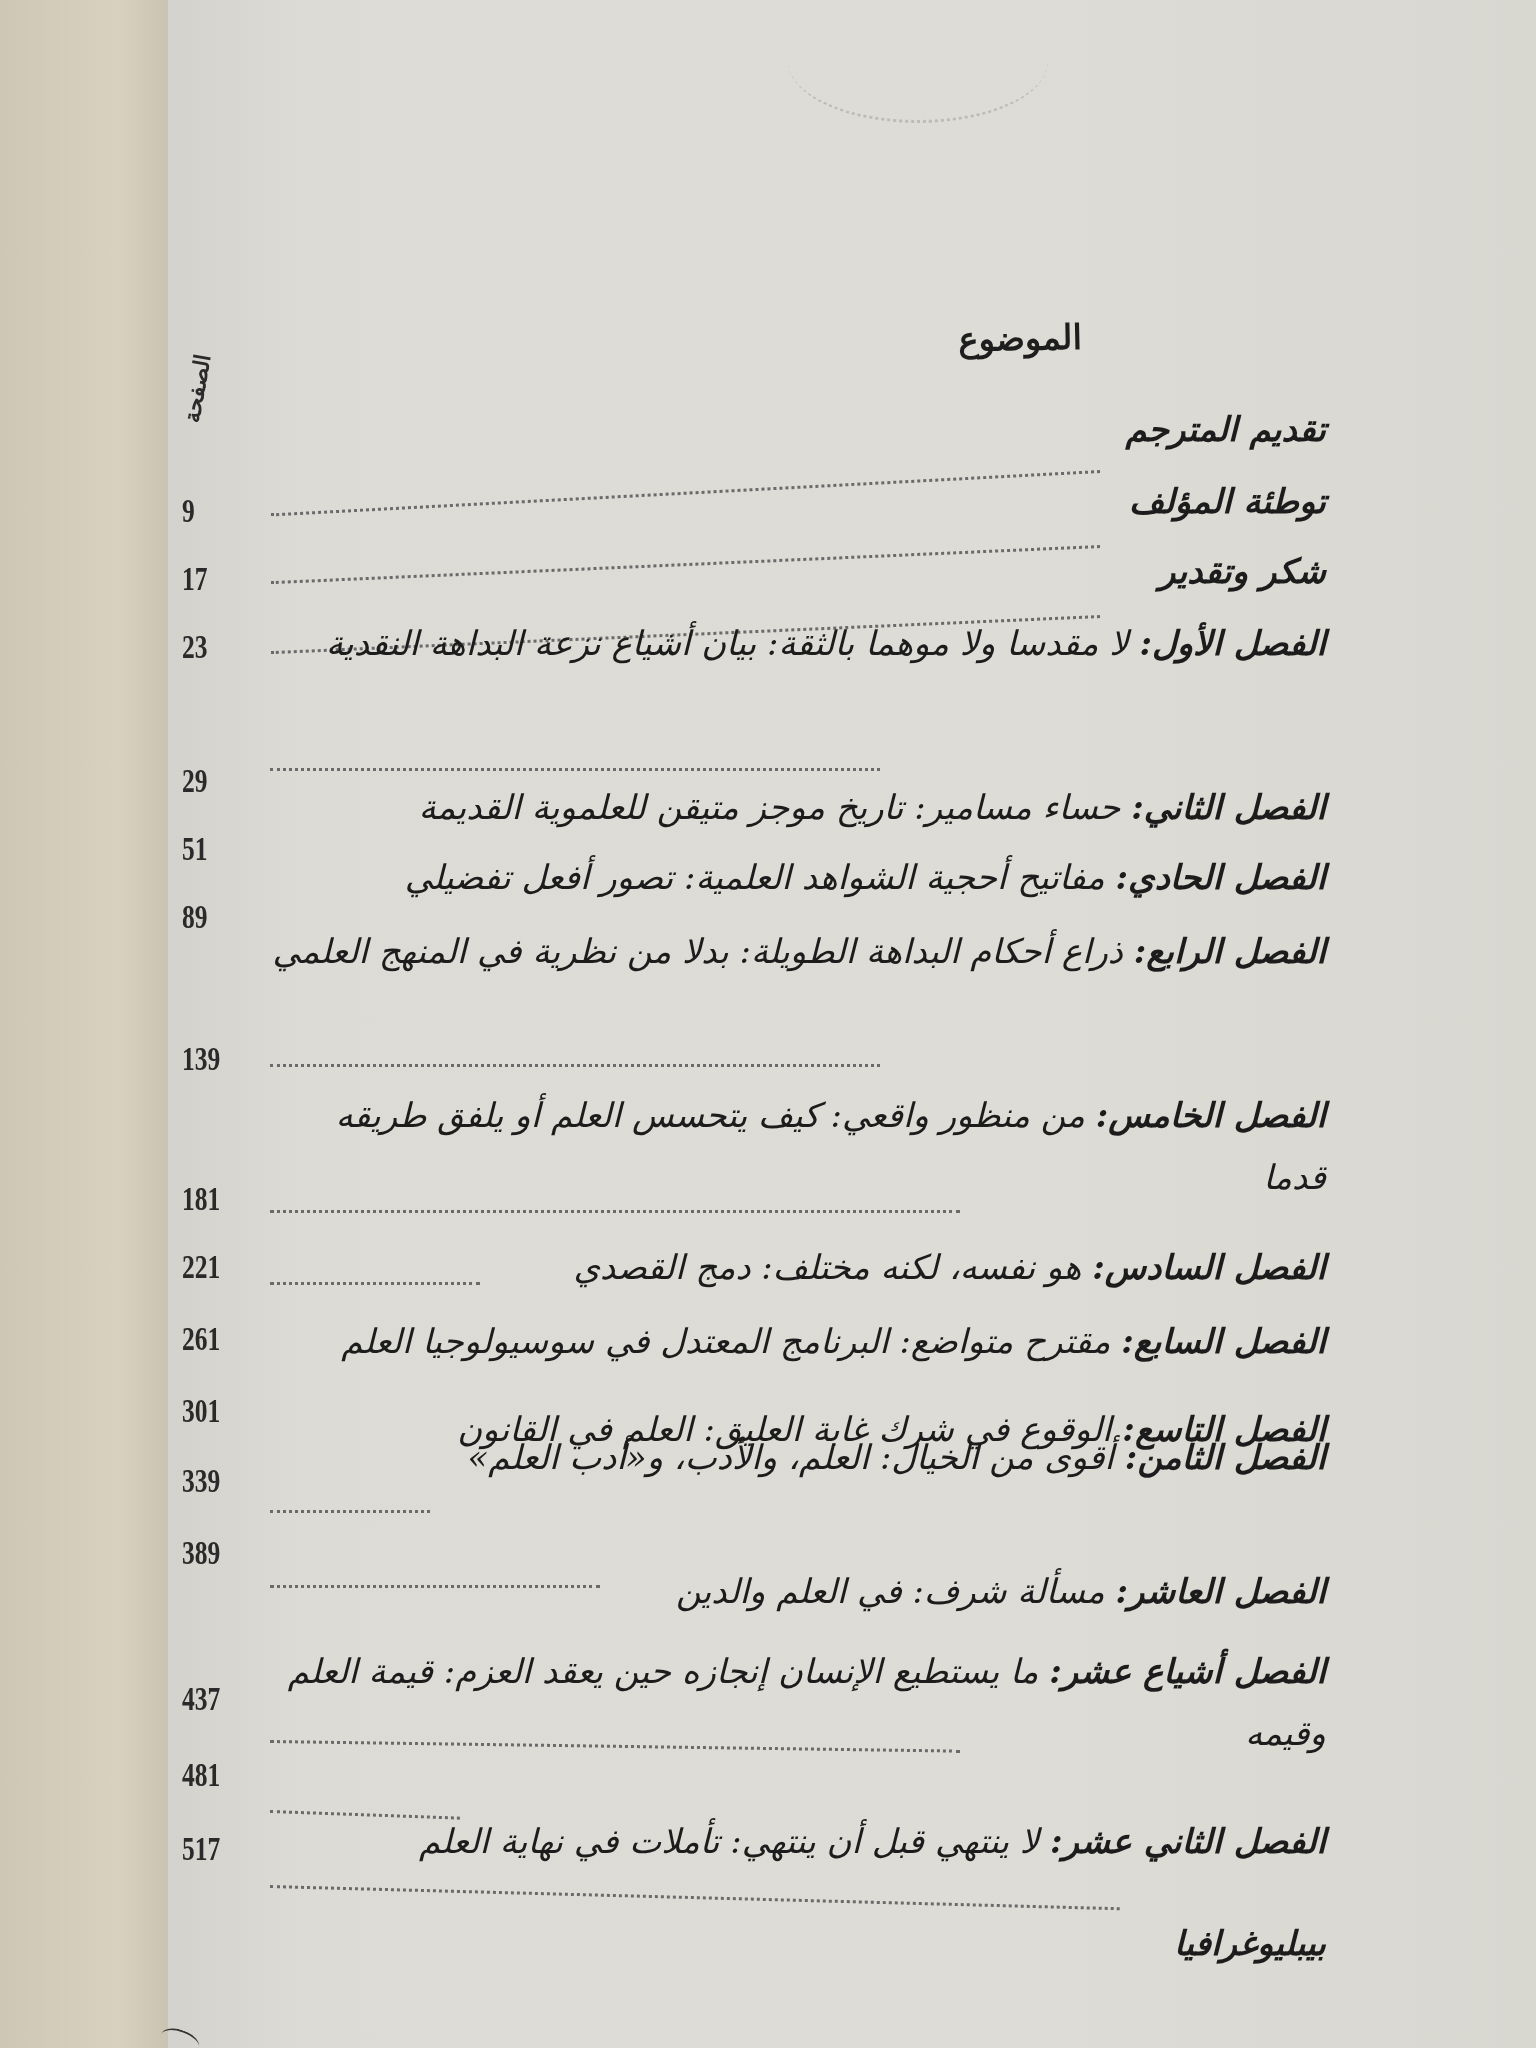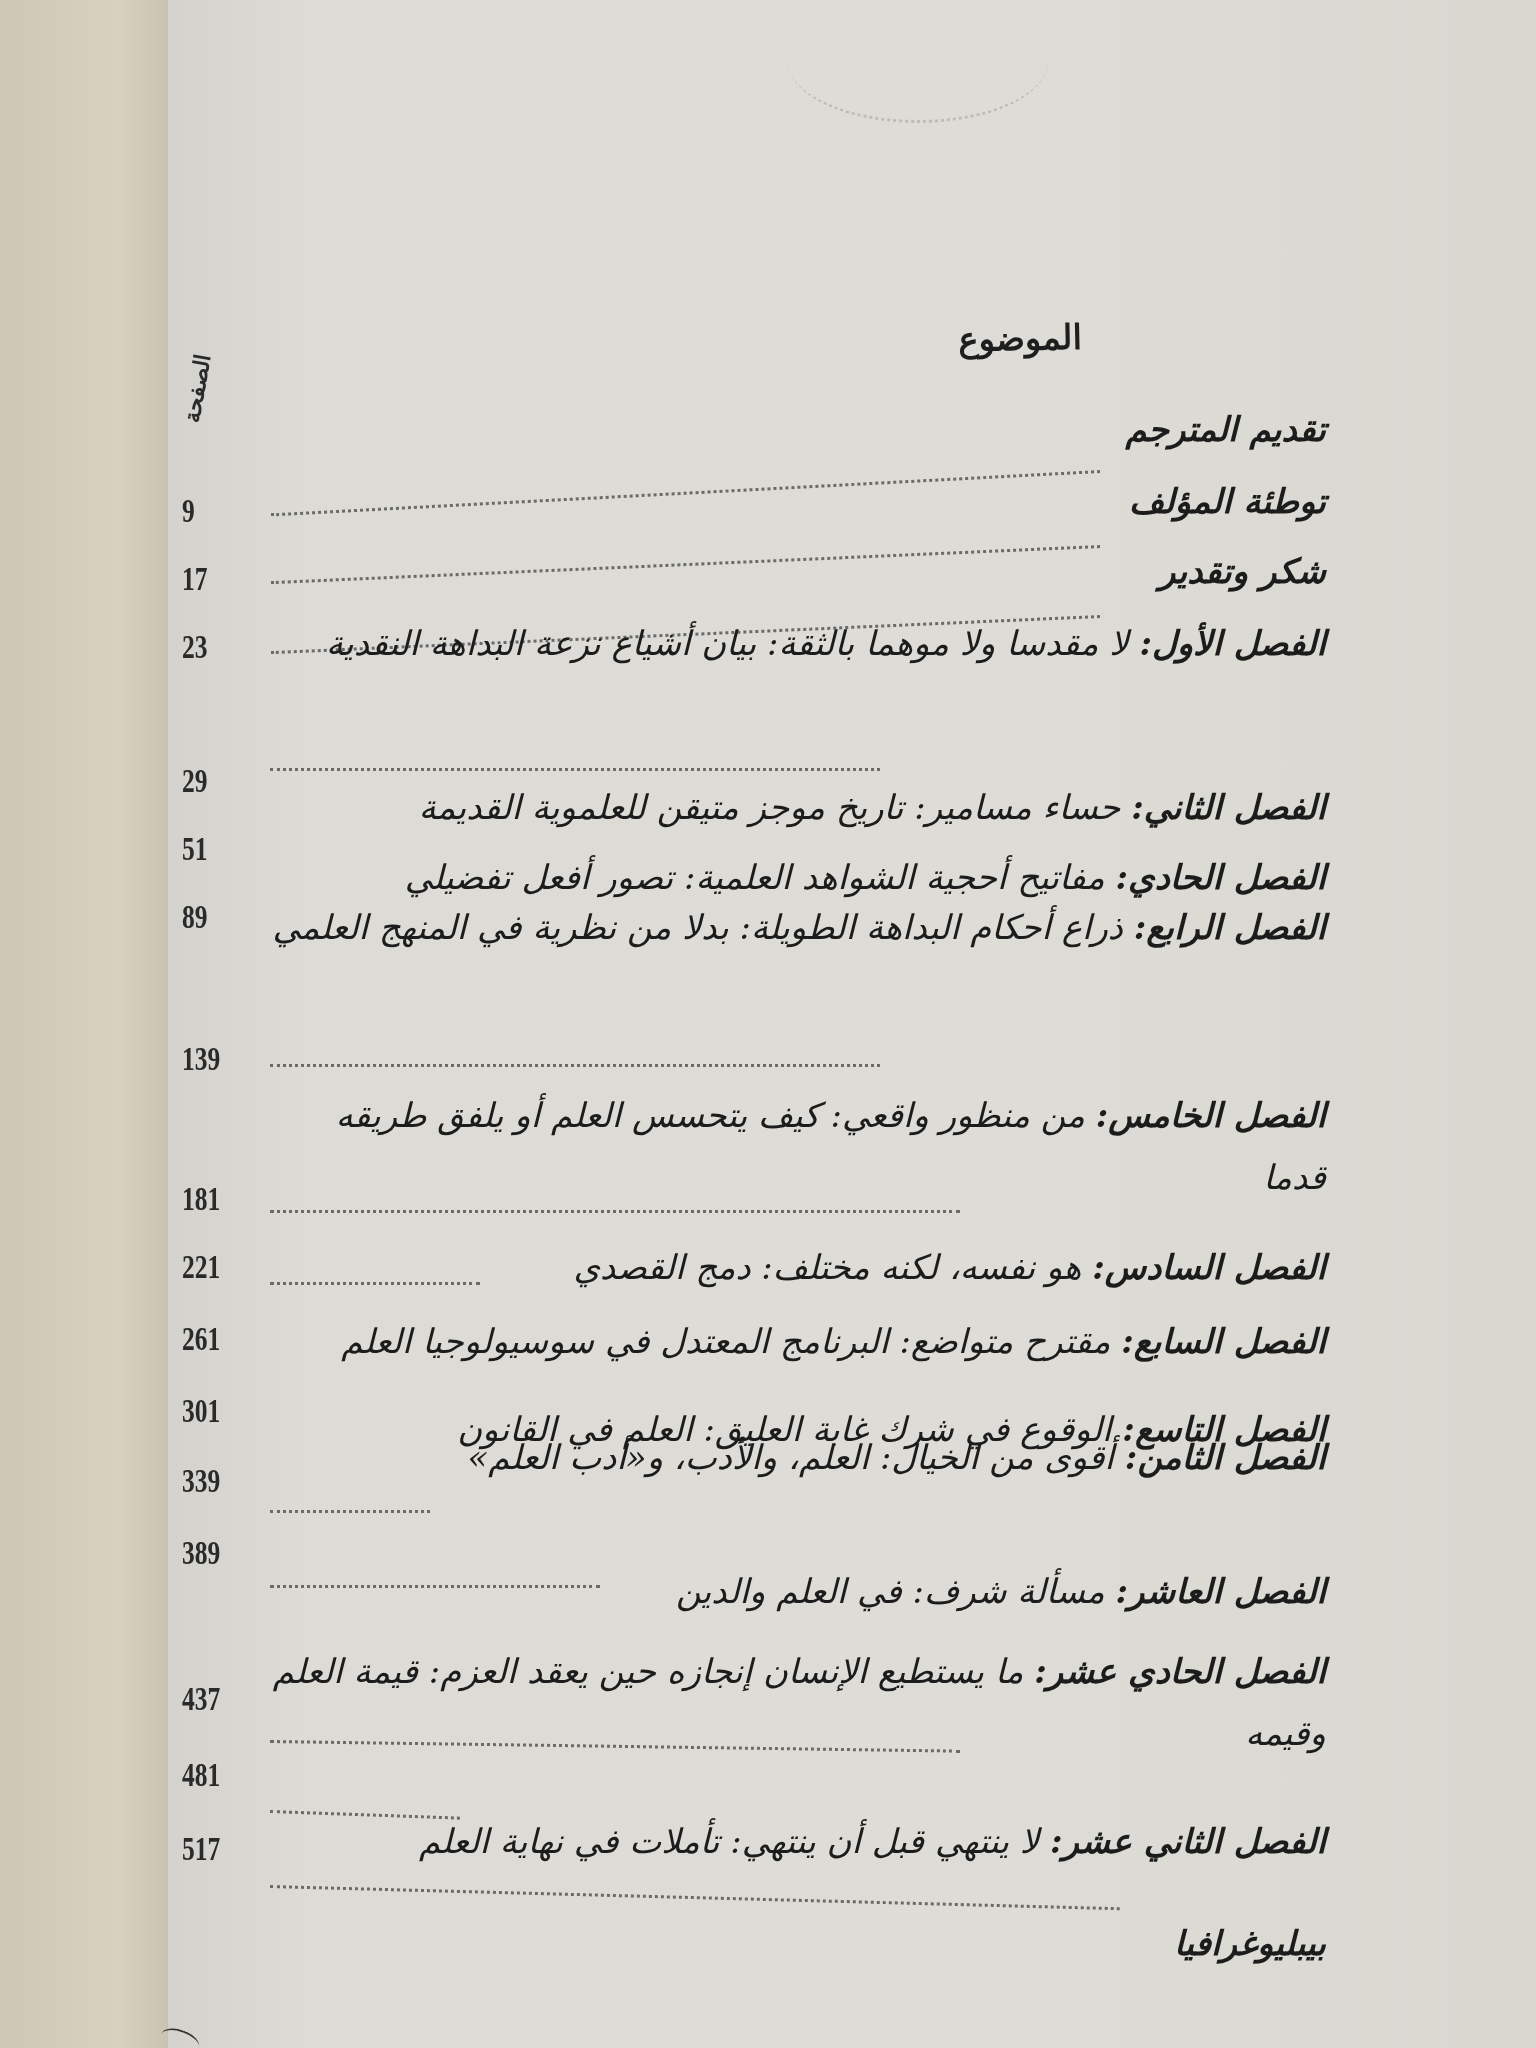--- a/index.html
+++ b/index.html
@@ -89,21 +89,21 @@
   <span>حساء مسامير: تاريخ موجز متيقن للعلموية القديمة</span>
 </div>
 <div class="num" style="top:830px;">51</div>
 
 <div class="entry" style="top:846px;">
   <span class="label">الفصل الحادي:</span>
   <span>مفاتيح أحجية الشواهد العلمية: تصور أفعل تفضيلي</span>
 </div>
 <div class="num" style="top:898px;">89</div>
 
-<div class="entry" style="top:896px;">
+<div class="entry" style="top:920px;">
   <span class="label">الفصل الرابع:</span>
   <span>ذراع أحكام البداهة الطويلة: بدلا من نظرية في المنهج العلمي</span>
 </div>
 <div class="leader" style="top:1064px; width:610px;"></div>
 <div class="num" style="top:1040px;">139</div>
 
 <div class="entry" style="top:1084px;">
   <span class="label">الفصل الخامس:</span>
   <span>من منظور واقعي: كيف يتحسس العلم أو يلفق طريقه قدما</span>
 </div>
@@ -137,21 +137,21 @@
 <div class="num" style="top:1462px;">339</div>
 
 <div class="entry" style="top:1560px;">
   <span class="label">الفصل العاشر:</span>
   <span>مسألة شرف: في العلم والدين</span>
 </div>
 <div class="leader" style="top:1585px; width:330px;"></div>
 <div class="num" style="top:1534px;">389</div>
 
 <div class="entry" style="top:1640px;">
-  <span class="label">الفصل الحادي عشر:</span>
+  <span class="label">الفصل أشياع عشر:</span>
   <span>ما يستطيع الإنسان إنجازه حين يعقد العزم: قيمة العلم وقيمه</span>
 </div>
 <div class="leader" style="top:1740px; width:690px; transform:rotate(0.8deg); transform-origin:left;"></div>
 <div class="num" style="top:1680px;">437</div>
 
 <div class="entry" style="top:1810px;">
   <span class="label">الفصل الثاني عشر:</span>
   <span>لا ينتهي قبل أن ينتهي: تأملات في نهاية العلم</span>
 </div>
 <div class="leader" style="top:1810px; width:190px; transform:rotate(2deg); transform-origin:left;"></div>

